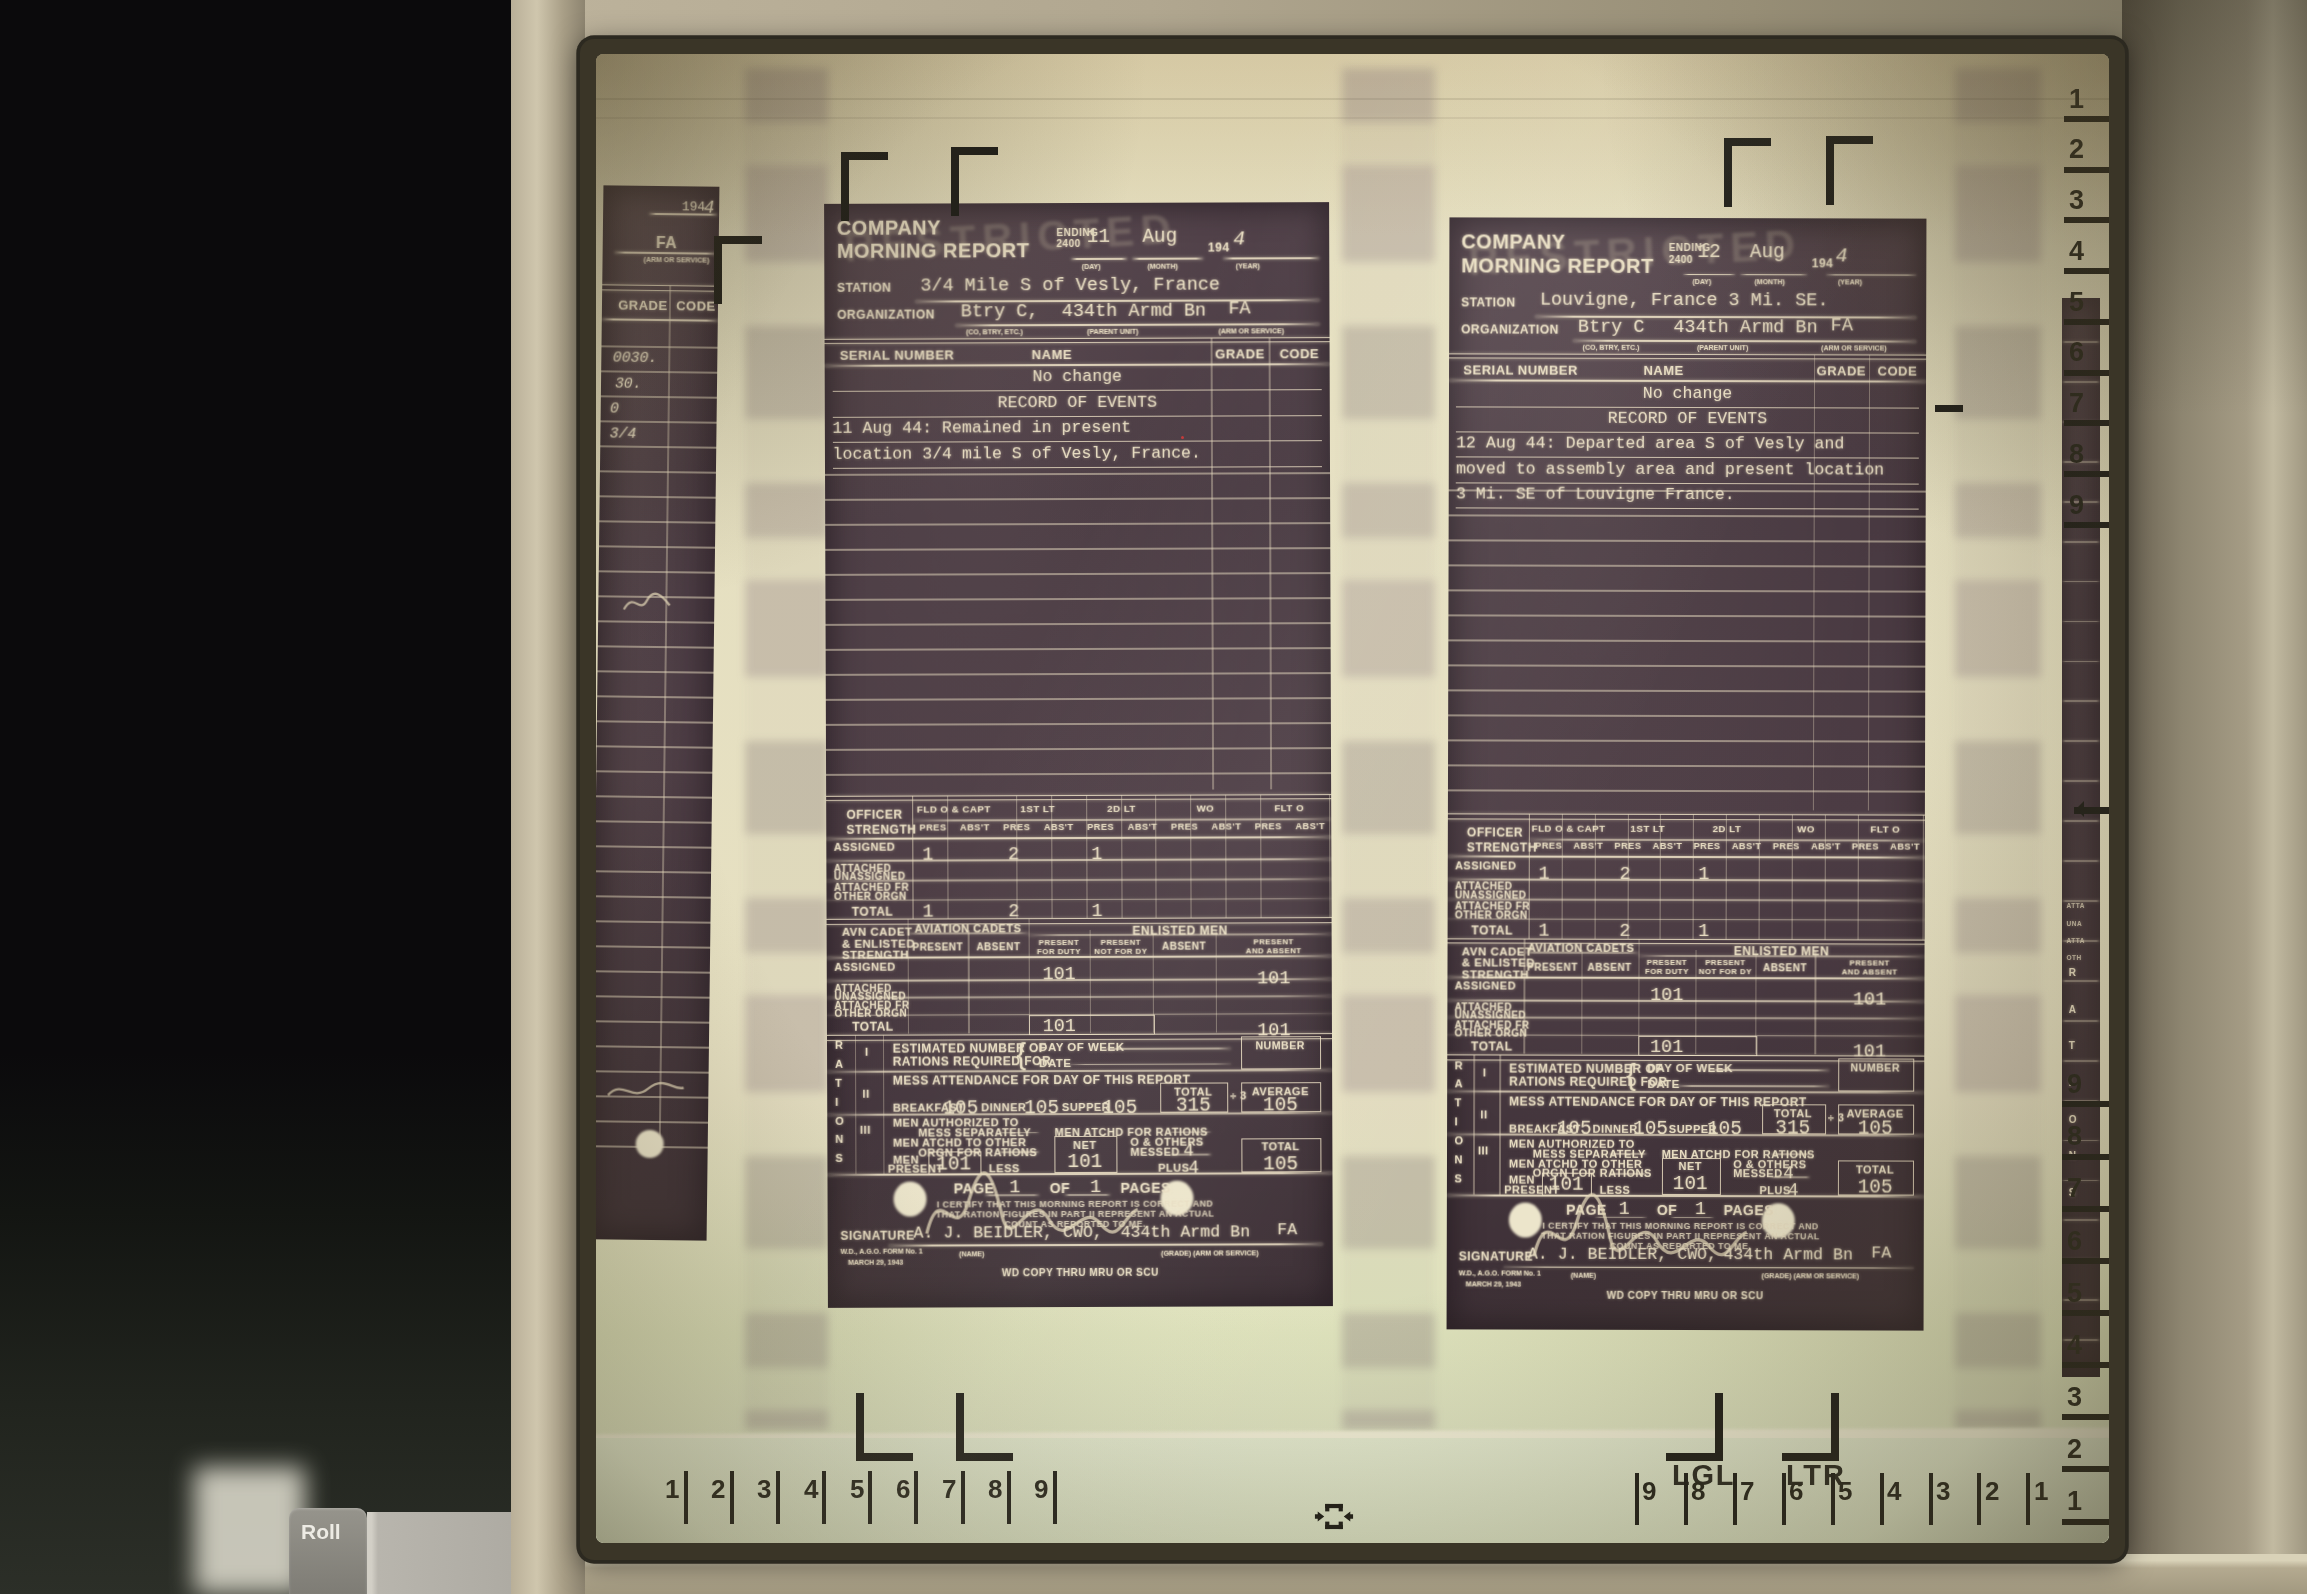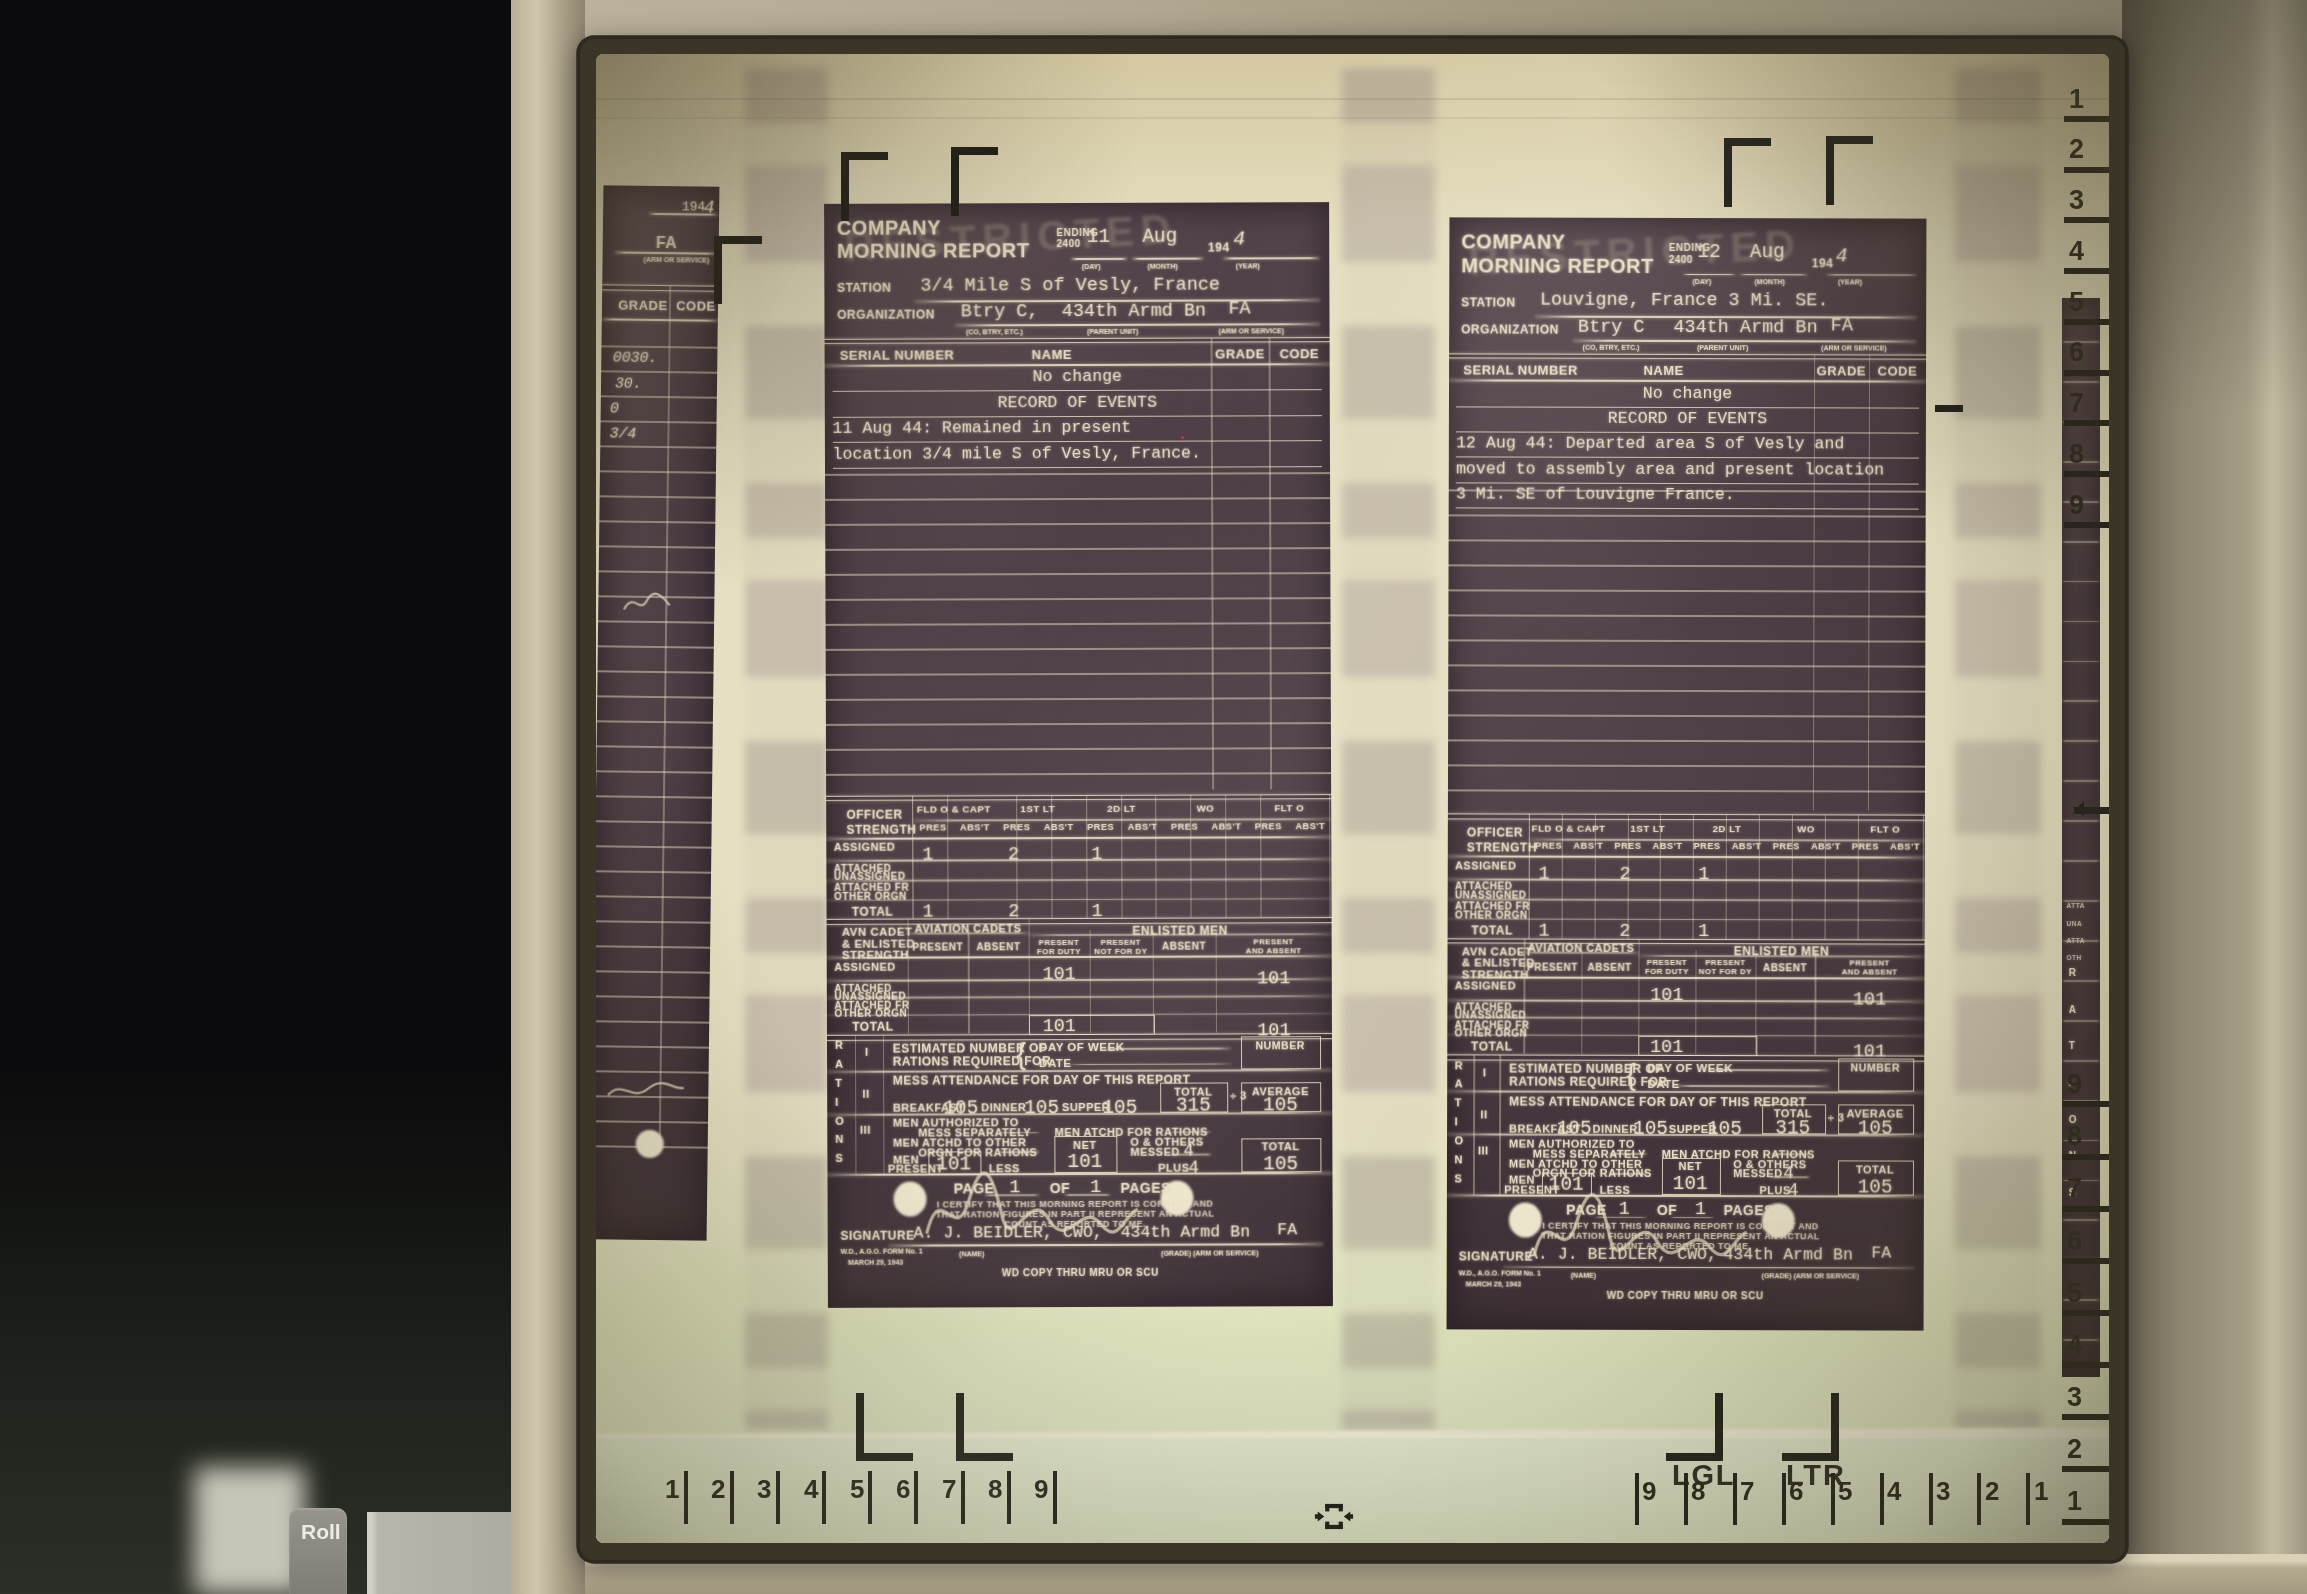--- a/index.html
+++ b/index.html
@@ -14,21 +14,21 @@
   .machine-left{left:511px;top:0;width:74px;height:1595px;
     background:linear-gradient(90deg,#b9af98 0%,#cfc6ad 35%,#a99f87 70%,#8d8470 100%);}
   .machine-right{left:2122px;top:0;width:270px;height:1595px;
     background:linear-gradient(90deg,#675f4f 0%,#8d8570 22%,#a59c85 46%,#c2ba a1 0,#c2baa1 56%,#9b937d 0,#9b937d 70%,#847d68 100%);}
   .machine-right-shade{left:2122px;top:0;width:270px;height:415px;
     background:linear-gradient(180deg,rgba(40,36,24,.45),rgba(40,36,24,0));}
   .machine-bottom{left:511px;top:1554px;width:1881px;height:41px;
     background:linear-gradient(180deg,#d9d2b8 0 6.5px,#b4aa90 14px,#a1987f 100%);}
   .pale-wedge{left:194px;top:1467px;width:111px;height:127px;background:#d8d6c8;
     filter:blur(12px);opacity:.9;}
-  .roll-button{left:289px;top:1508px;width:58px;height:87px;border-radius:10px 10px 0 0;
+  .roll-button{left:289px;top:1508px;width:78px;height:87px;border-radius:10px 10px 0 0;
     background:linear-gradient(180deg,#96948c,#7e7c75);box-shadow:inset 0 0.9px 2.8px rgba(255,255,255,.25);}
   .roll-button span{display:block;margin:12px 0 0 12px;color:#edebe4;font-size:21px;font-weight:bold;}
   .side-panel{left:367px;top:1512px;width:144px;height:83px;
     background:linear-gradient(90deg,#d2cfc6 0 4.6px,#b8b5ad 11px,#aeaba3 100%);}
   
   .bezel{left:580px;top:39px;width:1545px;height:1521px;border-radius:14px;
     background:#3a3527;box-shadow:0 0 0 3.7px #2c2920,0 4.6px 28px rgba(0,0,0,.5);}
   #screen{left:596px;top:54px;width:1513px;height:1489px;border-radius:7.4px;overflow:hidden;
     background:linear-gradient(180deg,#d9d6ae 0%,#e5dfc0 12%,#e6e0c2 70%,#dfe3bd 86%,#e2e8cb 100%);}
   .film-warm{left:0;top:0;width:1513px;height:194px;

